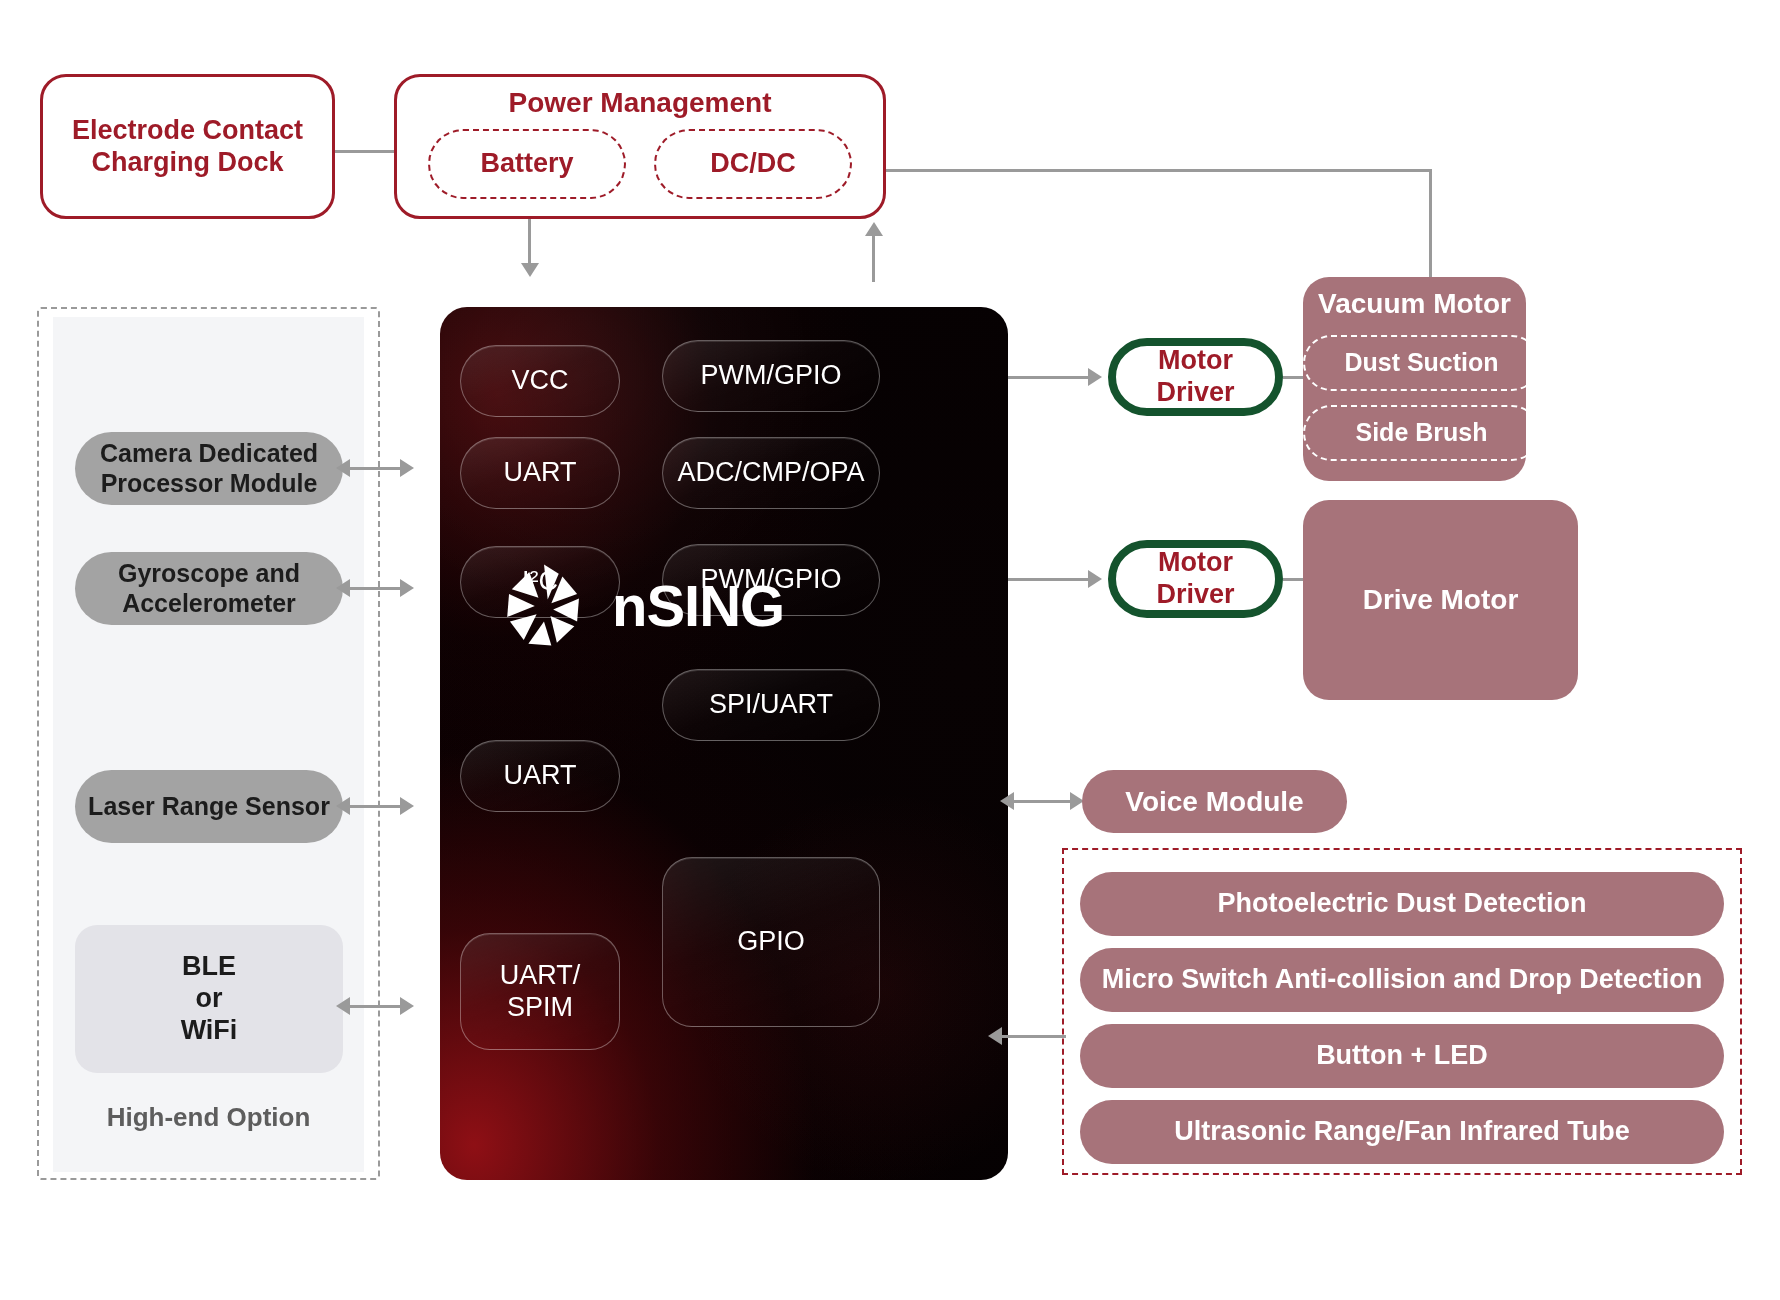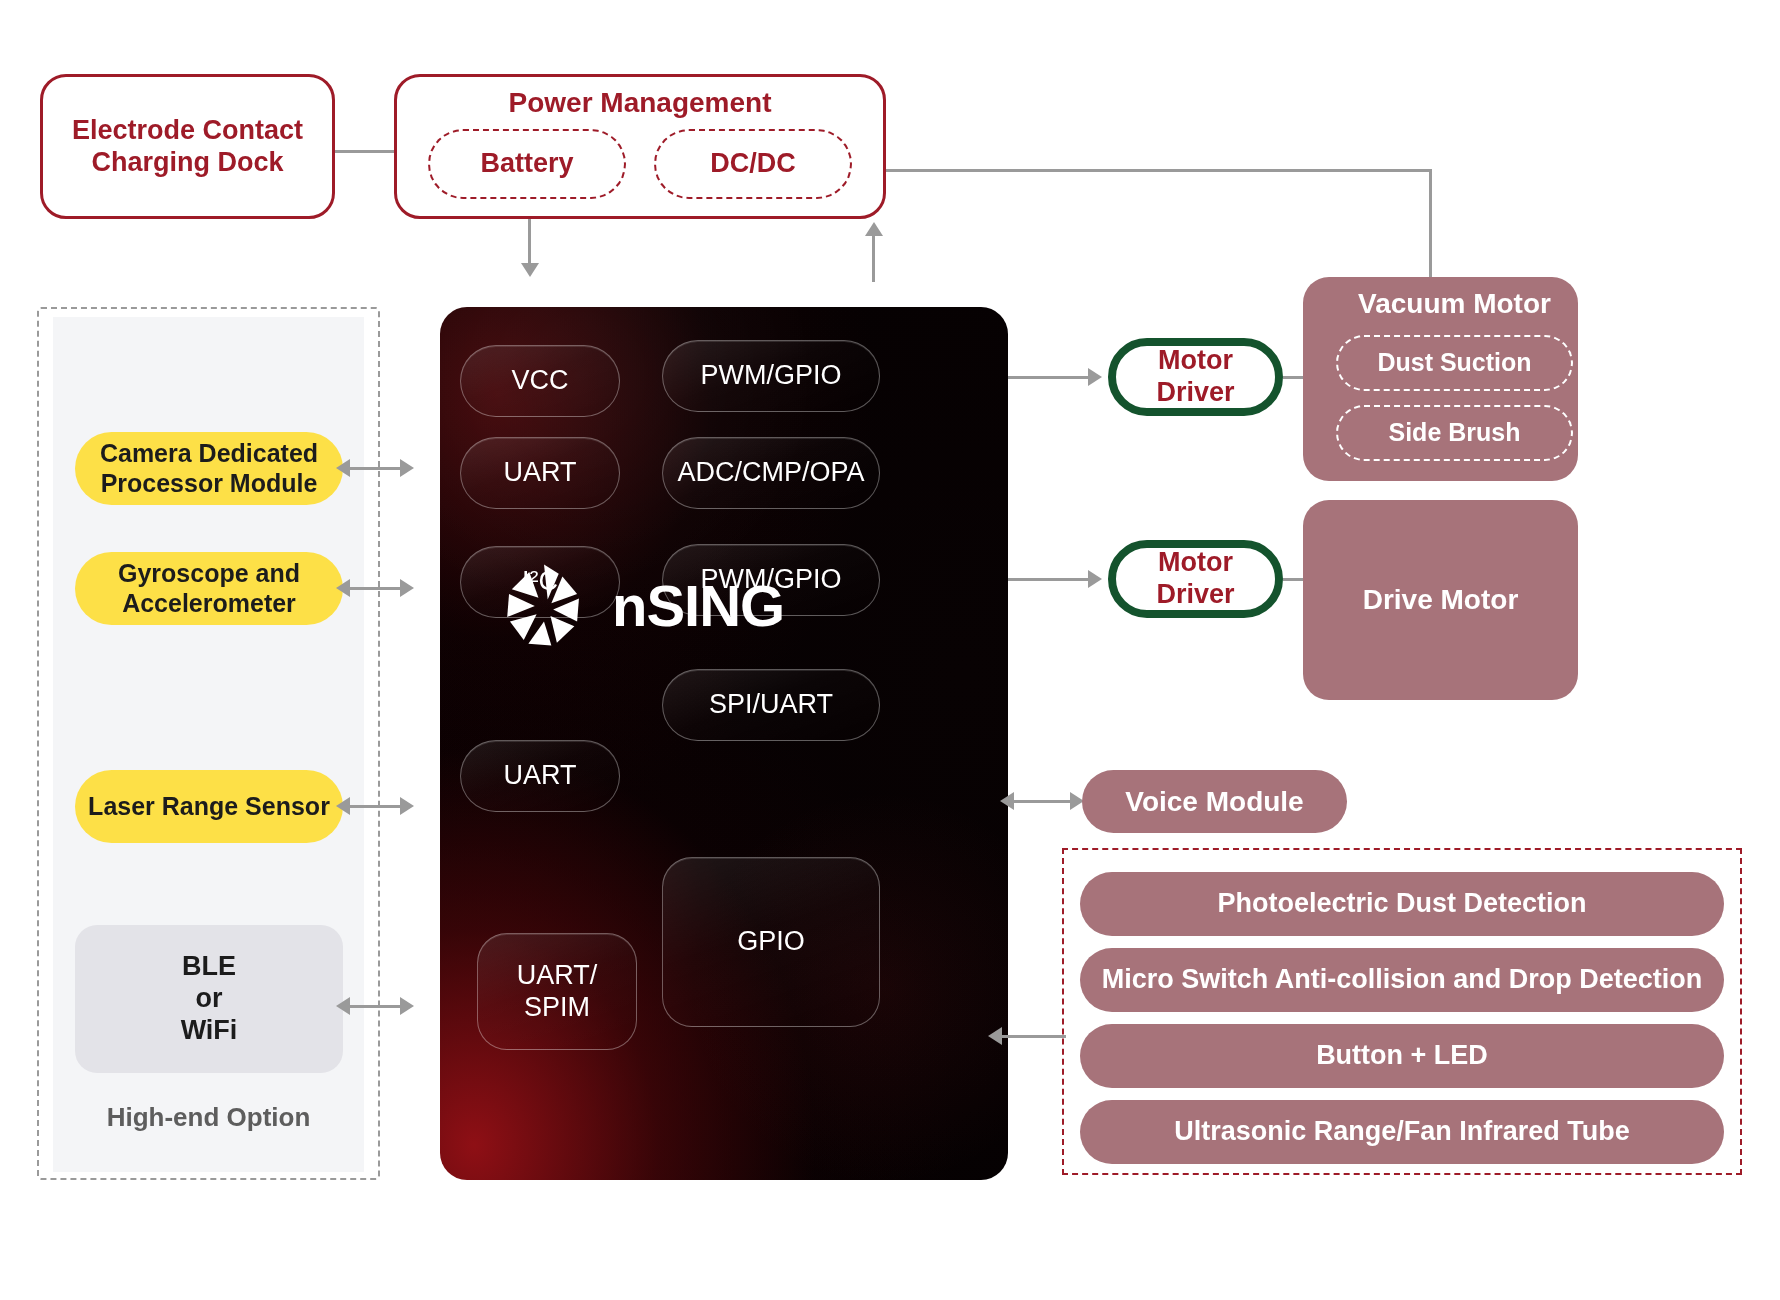--- a/index.html
+++ b/index.html
@@ -23,21 +23,21 @@
     color:#9e1b28;font-weight:700;
   }
   .dashed-crimson{
     border:2.5px dashed #9e1b28;border-radius:999px;background:#ffffff;
     color:#9e1b28;font-weight:600;
   }
 
   
   .option-frame{border:2px dashed #9a9a9a;border-radius:4px;background:transparent;}
   .option-inner{background:#f4f5f7;}
-  .grey-pill{background:#fde047;color:#1c1c1c;font-weight:700;border-radius:999px;}
+  .grey-pill{background:#a3a3a3;color:#1c1c1c;font-weight:700;border-radius:999px;}
   .grey-box{background:#e3e3e8;color:#1c1c1c;font-weight:600;border-radius:22px;}
   .option-caption{color:#5d5d5d;font-weight:600;}
 
   
   .chip{
     overflow:hidden;border-radius:2px;
     background:
       radial-gradient(125% 95% at 6% 96%, rgba(150,16,22,0.95) 0%, rgba(96,8,12,0.55) 26%, rgba(34,2,4,0.18) 48%, rgba(0,0,0,0) 68%),
       radial-gradient(95% 70% at 10% 10%, rgba(120,14,18,0.55) 0%, rgba(40,3,5,0.25) 40%, rgba(0,0,0,0) 70%),
       radial-gradient(120% 110% at 92% 42%, rgba(8,2,3,1) 0%, rgba(6,1,2,1) 45%, rgba(3,0,1,1) 100%),
@@ -143,21 +143,21 @@
 <div class="abs arrow-l" style="left:336px;top:997px;"></div>
 <div class="abs arrow-r" style="left:400px;top:997px;"></div>
 
 <div class="abs chip" style="left:440px;top:307px;width:568px;height:873px;border-radius:27px;">
   <div class="chip-sheen"></div>
 
   <div class="abs port ctr" style="left:20px;top:38px;width:160px;height:72px;font-size:27px;">VCC</div>
   <div class="abs port ctr" style="left:20px;top:130px;width:160px;height:72px;font-size:27px;">UART</div>
   <div class="abs port ctr" style="left:20px;top:239px;width:160px;height:72px;font-size:27px;">I²C</div>
   <div class="abs port ctr" style="left:20px;top:433px;width:160px;height:72px;font-size:27px;">UART</div>
-  <div class="abs port rect ctr" style="left:37px;top:598px;width:160px;height:117px;flex-direction:column;font-size:27px;">
+  <div class="abs port rect ctr" style="left:20px;top:598px;width:160px;height:117px;flex-direction:column;font-size:27px;">
     <span>UART/</span>
     <span>SPIM</span>
   </div>
 
   <div class="abs port ctr" style="left:222px;top:33px;width:218px;height:72px;font-size:27px;">PWM/GPIO</div>
   <div class="abs port ctr" style="left:222px;top:130px;width:218px;height:72px;font-size:27px;">ADC/CMP/OPA</div>
   <div class="abs port ctr" style="left:222px;top:237px;width:218px;height:72px;font-size:27px;">PWM/GPIO</div>
   <div class="abs port ctr" style="left:222px;top:362px;width:218px;height:72px;font-size:27px;">SPI/UART</div>
   <div class="abs port rect ctr" style="left:222px;top:522px;width:218px;height:170px;font-size:27px;">GPIO</div>
 
@@ -182,21 +182,21 @@
 <div class="abs arrow-r" style="left:1088px;top:368px;"></div>
 
 <div class="abs crimson-pill ctr" style="left:1108px;top:338px;width:175px;height:78px;flex-direction:column;font-size:27px;">
   <span>Motor</span>
   <span>Driver</span>
 </div>
 
 <div class="abs ln-h" style="left:1283px;top:376px;width:62px;"></div>
 <div class="abs arrow-r" style="left:1343px;top:368px;"></div>
 
-<div class="abs mauve" style="left:1303px;top:277px;width:275px;height:204px;padding-left:28px;">
+<div class="abs mauve" style="left:1303px;top:277px;width:223px;height:204px;">
   <div class="ctr" style="width:100%;height:54px;font-size:28px;">Vacuum Motor</div>
   <div class="mauve-dashed ctr" style="margin:4px auto 0;width:233px;height:52px;font-size:25px;">Dust Suction</div>
   <div class="mauve-dashed ctr" style="margin:14px auto 0;width:233px;height:52px;font-size:25px;">Side Brush</div>
 </div>
 
 <div class="abs ln-h" style="left:1008px;top:578px;width:82px;"></div>
 <div class="abs arrow-r" style="left:1088px;top:570px;"></div>
 
 <div class="abs crimson-pill ctr" style="left:1108px;top:540px;width:175px;height:78px;flex-direction:column;font-size:27px;">
   <span>Motor</span>

